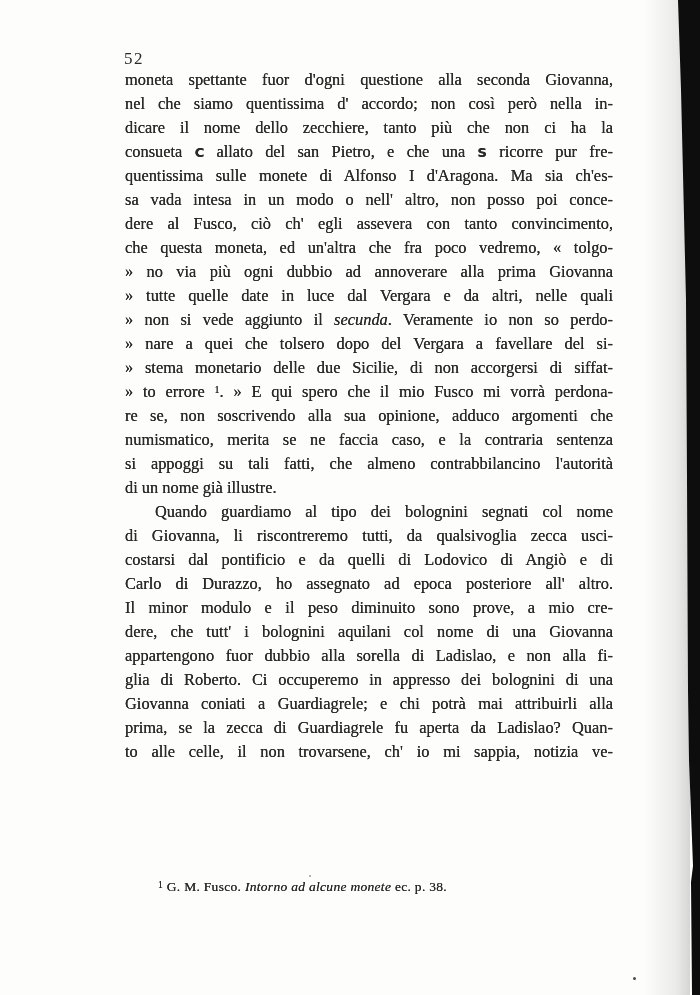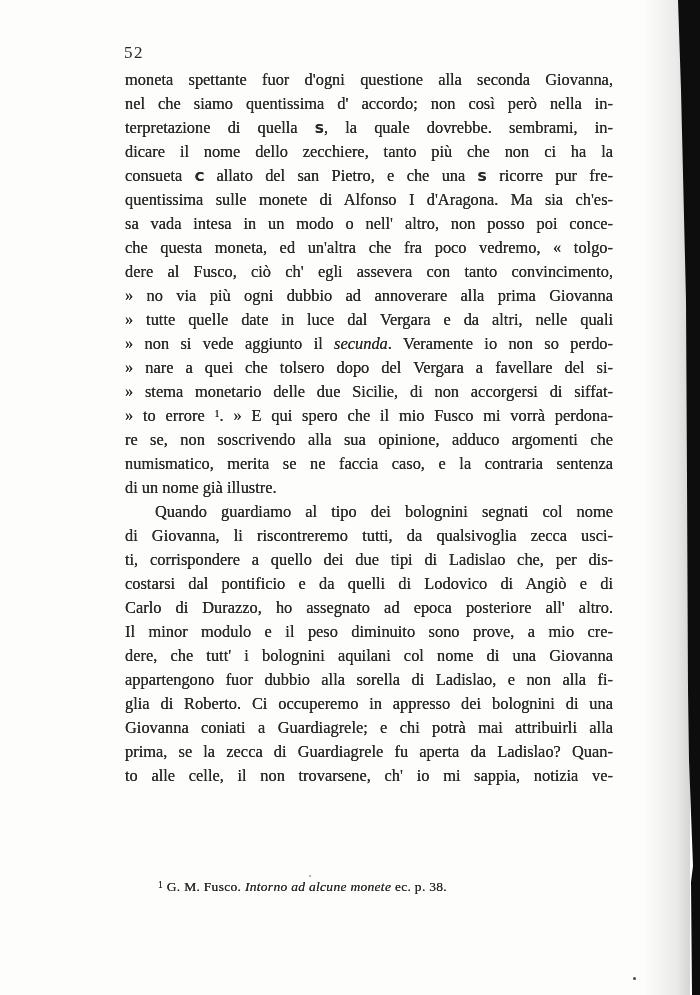--- a/index.html
+++ b/index.html
@@ -5,21 +5,21 @@
   html,body{margin:0;padding:0;background:#ffffff;}
   .page{
     position:relative;
     width:700px;height:995px;
     background:var(--paper,#fdfdfb);
     overflow:hidden;
     font-family:"Liberation Serif",serif;
     color:var(--ink,#2a2a2a);
   }
   .page-number{
-    position:absolute;left:124px;top:43px;
+    position:absolute;left:124px;top:49px;
     font-size:17px;letter-spacing:1.5px;
   }
   .text-column{
     position:absolute;left:125px;top:68px;width:488px;
   }
   .line{
     height:24px;line-height:24px;
     font-size:16.4px;
     text-align:justify;
     text-align-last:justify;
@@ -60,39 +60,38 @@
 </head>
 <body>
 
 <div class="page">
 
   <div class="page-number">52</div>
 
   <div class="text-column" id="text-column">
       <div class="line"><span>moneta spettante fuor d'ogni questione alla seconda Giovanna,</span></div>
       <div class="line"><span>nel che siamo quentissima d' accordo; non così però nella in-</span></div>
-      <div class="line"><span>terpretazione di quella </span><span class="coin">S</span><span>, la quale dovrebbe. sembrami, in-</span></div>
       <div class="line"><span>dicare il nome dello zecchiere, tanto più che non ci ha la</span></div>
       <div class="line"><span>consueta </span><span class="coin">C</span><span> allato del san Pietro, e che una </span><span class="coin">S</span><span> ricorre pur fre-</span></div>
       <div class="line"><span>quentissima sulle monete di Alfonso I d'Aragona. Ma sia ch'es-</span></div>
       <div class="line"><span>sa vada intesa in un modo o nell' altro, non posso poi conce-</span></div>
+      <div class="line"><span>dere al Fusco, ciò ch' egli assevera con tanto convincimento,</span></div>
       <div class="line"><span>che questa moneta, ed un'altra che fra poco vedremo, « tolgo-</span></div>
-      <div class="line"><span>dere al Fusco, ciò ch' egli assevera con tanto convincimento,</span></div>
       <div class="line"><span>» no via più ogni dubbio ad annoverare alla prima Giovanna</span></div>
       <div class="line"><span>» tutte quelle date in luce dal Vergara e da altri, nelle quali</span></div>
       <div class="line"><span>» non si vede aggiunto il </span><span class="it">secunda</span><span>. Veramente io non so perdo-</span></div>
       <div class="line"><span>» nare a quei che tolsero dopo del Vergara a favellare del si-</span></div>
       <div class="line"><span>» stema monetario delle due Sicilie, di non accorgersi di siffat-</span></div>
       <div class="line"><span>» to errore </span><span class="sup">1</span><span>. » E qui spero che il mio Fusco mi vorrà perdona-</span></div>
       <div class="line"><span>re se, non soscrivendo alla sua opinione, adduco argomenti che</span></div>
       <div class="line"><span>numismatico, merita se ne faccia caso, e la contraria sentenza</span></div>
+      <div class="line"><span>si appoggi su tali fatti, che almeno contrabbilancino l'autorità</span></div>
       <div class="line align-left"><span>di un nome già illustre.</span></div>
       <div class="line indent"><span>Quando guardiamo al tipo dei bolognini segnati col nome</span></div>
       <div class="line"><span>di Giovanna, li riscontreremo tutti, da qualsivoglia zecca usci-</span></div>
-      <div class="line"><span>ti, corrispondere a quello dei due tipi di Ladislao che, per dis-</span></div>
       <div class="line"><span>costarsi dal pontificio e da quelli di Lodovico di Angiò e di</span></div>
       <div class="line"><span>Carlo di Durazzo, ho assegnato ad epoca posteriore all' altro.</span></div>
       <div class="line"><span>Il minor modulo e il peso diminuito sono prove, a mio cre-</span></div>
       <div class="line"><span>dere, che tutt' i bolognini aquilani col nome di una Giovanna</span></div>
       <div class="line"><span>appartengono fuor dubbio alla sorella di Ladislao, e non alla fi-</span></div>
       <div class="line"><span>glia di Roberto. Ci occuperemo in appresso dei bolognini di una</span></div>
       <div class="line"><span>Giovanna coniati a Guardiagrele; e chi potrà mai attribuirli alla</span></div>
       <div class="line"><span>prima, se la zecca di Guardiagrele fu aperta da Ladislao? Quan-</span></div>
       <div class="line"><span>to alle celle, il non trovarsene, ch' io mi sappia, notizia ve-</span></div>
     </div>

